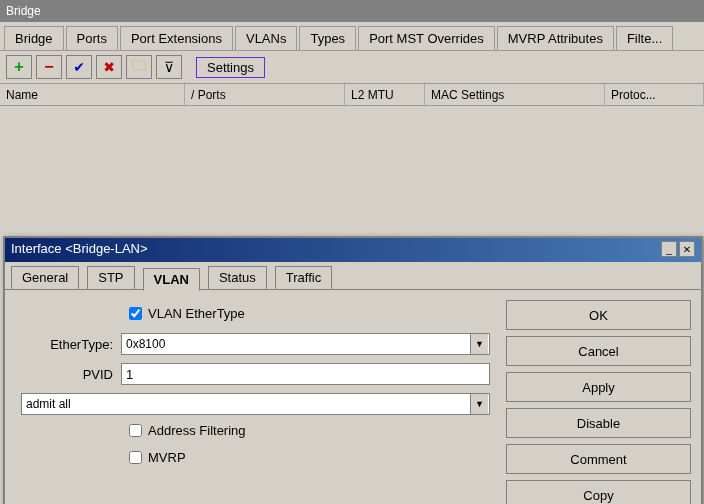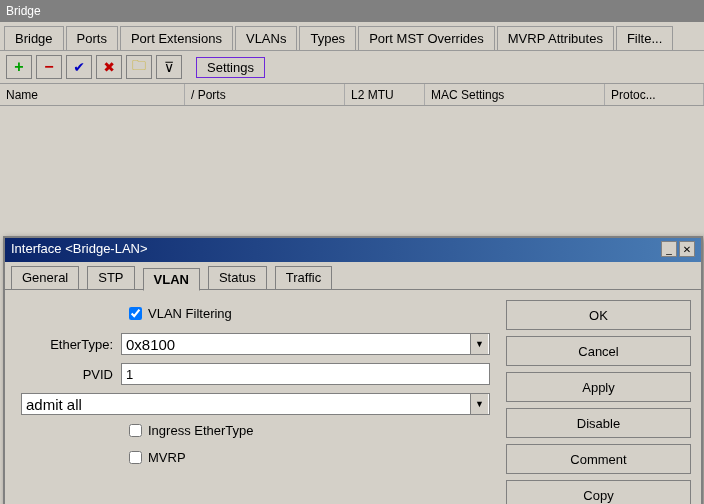--- a/index.html
+++ b/index.html
@@ -199,21 +199,21 @@
       display: flex;
       align-items: center;
       position: relative;
     }
     .form-select {
       flex: 1;
       height: 22px;
       padding: 2px 4px;
       border: 1px solid #808080;
       background: #fff;
-      font-size: 15px;
+      font-size: 12px;
       appearance: none;
       -webkit-appearance: none;
       padding-right: 20px;
     }
     .select-arrow {
       position: absolute;
       right: 2px;
       width: 18px;
       height: 20px;
       background: #d4d0c8;
@@ -307,21 +307,21 @@
       <div class="dialog-tab">Status</div>
       <div class="dialog-tab">Traffic</div>
     </div>
 
     <div class="dialog-body">
 
       <div class="dialog-left">
 
         <div class="checkbox-row" style="padding-left: 108px; margin-bottom: 12px;">
           <input type="checkbox" checked="" style="">
-          <label>VLAN Filtering</label>
+          <label>VLAN EtherType</label>
         </div>
 
         <div class="form-row">
           <span class="form-label">EtherType:</span>
           <div class="form-select-wrap">
             <select class="form-select">
               <option>0x8100</option>
             </select>
             <div class="select-arrow">▼</div>
           </div>
@@ -336,21 +336,21 @@
           <div class="form-select-wrap">
             <select class="form-select">
               <option>admit all</option>
             </select>
             <div class="select-arrow">▼</div>
           </div>
         </div>
 
         <div class="checkbox-row" style="padding-left: 108px; margin-bottom: 12px;">
           <input type="checkbox" style="">
-          <label>Ingress EtherType</label>
+          <label>Address Filtering</label>
         </div>
 
         <div class="checkbox-row" style="padding-left: 108px; margin-top: 6px;">
           <input type="checkbox" style="">
           <label>MVRP</label>
         </div>
 
       </div>
 
       <div class="dialog-right">

